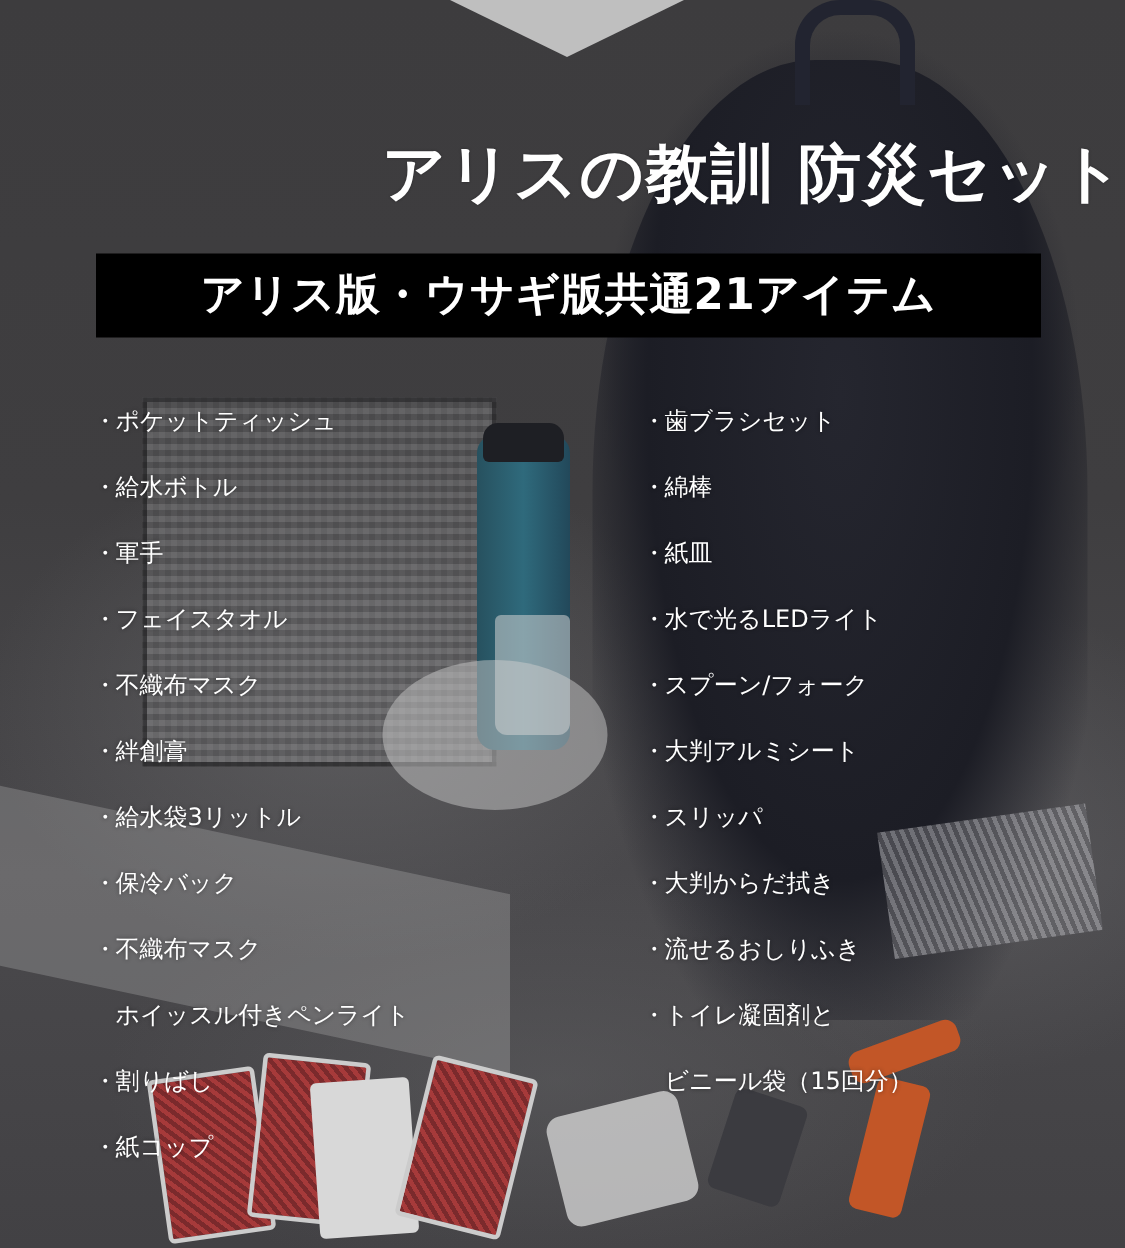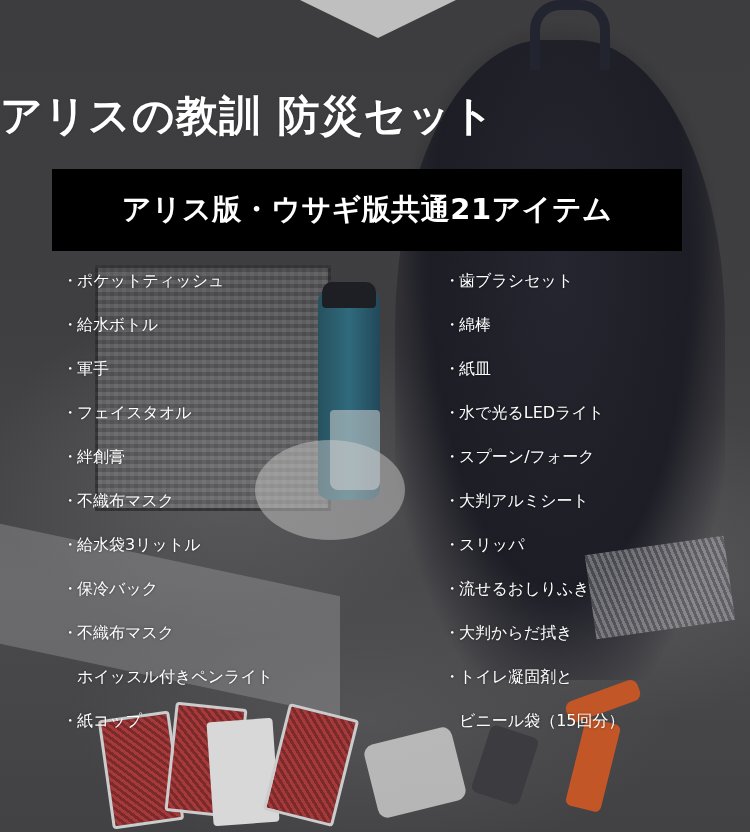--- a/index.html
+++ b/index.html
@@ -85,34 +85,34 @@
     left: 590px; top: 545px; width: 140px; height: 85px;
     background: repeating-linear-gradient(75deg, rgba(180,180,185,0.55) 0 3px, rgba(110,110,115,0.55) 3px 6px);
     transform: rotate(-8deg);
   }
   .chevron {
     position: absolute; left: 300px; top: 0; width: 156px; height: 38px;
     background: #bfbfbf;
     clip-path: polygon(0 0, 100% 0, 50% 100%);
   }
   .title {
-    position: absolute; left: 0; top: 88px; width: 750px; text-align: left;
+    position: absolute; left: 0; top: 88px; width: 750px; text-align: right;
     font-size: 42px; font-weight: bold; letter-spacing: 1px;
     line-height: 56px;
     text-shadow: 0 0 2px rgba(0,0,0,0.3);
   }
   .banner {
-    position: absolute; left: 52px; top: 169px; width: 630px; height: 82px;
+    position: absolute; left: 64px; top: 169px; width: 630px; height: 56px;
     background: #000000;
     display: flex; align-items: center; justify-content: center;
     font-size: 29px; font-weight: bold; letter-spacing: 0.5px;
   }
   .list { position: absolute; list-style: none; margin: 0; padding: 0; }
   .list-left { left: 62px; top: 259px; }
-  .list-right { left: 444px; top: 259px; }
+  .list-right { left: 428px; top: 259px; }
   .list li {
     font-size: 16px; line-height: 44px; height: 44px; white-space: nowrap;
     font-weight: normal;
     text-shadow: 0 0 3px rgba(0,0,0,0.45);
   }
   .list li .bullet { display: inline-block; width: 15px; text-align: left; }
   .list li.cont { padding-left: 15px; }
 </style>
 </head>
 <body>
@@ -143,34 +143,35 @@
 
 <div class="banner">
   <span>アリス版・ウサギ版共通21アイテム</span>
 </div>
 
 <ul class="list list-left">
   <li><span class="bullet">・</span><span>ポケットティッシュ</span></li>
   <li><span class="bullet">・</span><span>給水ボトル</span></li>
   <li><span class="bullet">・</span><span>軍手</span></li>
   <li><span class="bullet">・</span><span>フェイスタオル</span></li>
+  <li><span class="bullet">・</span><span>不織布マスク</span></li>
   <li><span class="bullet">・</span><span>絆創膏</span></li>
-  <li><span class="bullet">・</span><span>不織布マスク</span></li>
   <li><span class="bullet">・</span><span>給水袋3リットル</span></li>
   <li><span class="bullet">・</span><span>保冷バック</span></li>
   <li><span class="bullet">・</span><span>不織布マスク</span></li>
   <li class="cont"><span>ホイッスル付きペンライト</span></li>
+  <li><span class="bullet">・</span><span>割りばし</span></li>
   <li><span class="bullet">・</span><span>紙コップ</span></li>
 </ul>
 
 <ul class="list list-right">
   <li><span class="bullet">・</span><span>歯ブラシセット</span></li>
   <li><span class="bullet">・</span><span>綿棒</span></li>
   <li><span class="bullet">・</span><span>紙皿</span></li>
   <li><span class="bullet">・</span><span>水で光るLEDライト</span></li>
   <li><span class="bullet">・</span><span>スプーン/フォーク</span></li>
   <li><span class="bullet">・</span><span>大判アルミシート</span></li>
   <li><span class="bullet">・</span><span>スリッパ</span></li>
+  <li><span class="bullet">・</span><span>大判からだ拭き</span></li>
   <li><span class="bullet">・</span><span>流せるおしりふき</span></li>
-  <li><span class="bullet">・</span><span>大判からだ拭き</span></li>
   <li><span class="bullet">・</span><span>トイレ凝固剤と</span></li>
   <li class="cont"><span>ビニール袋（15回分）</span></li>
 </ul>
 
 </body></html>

